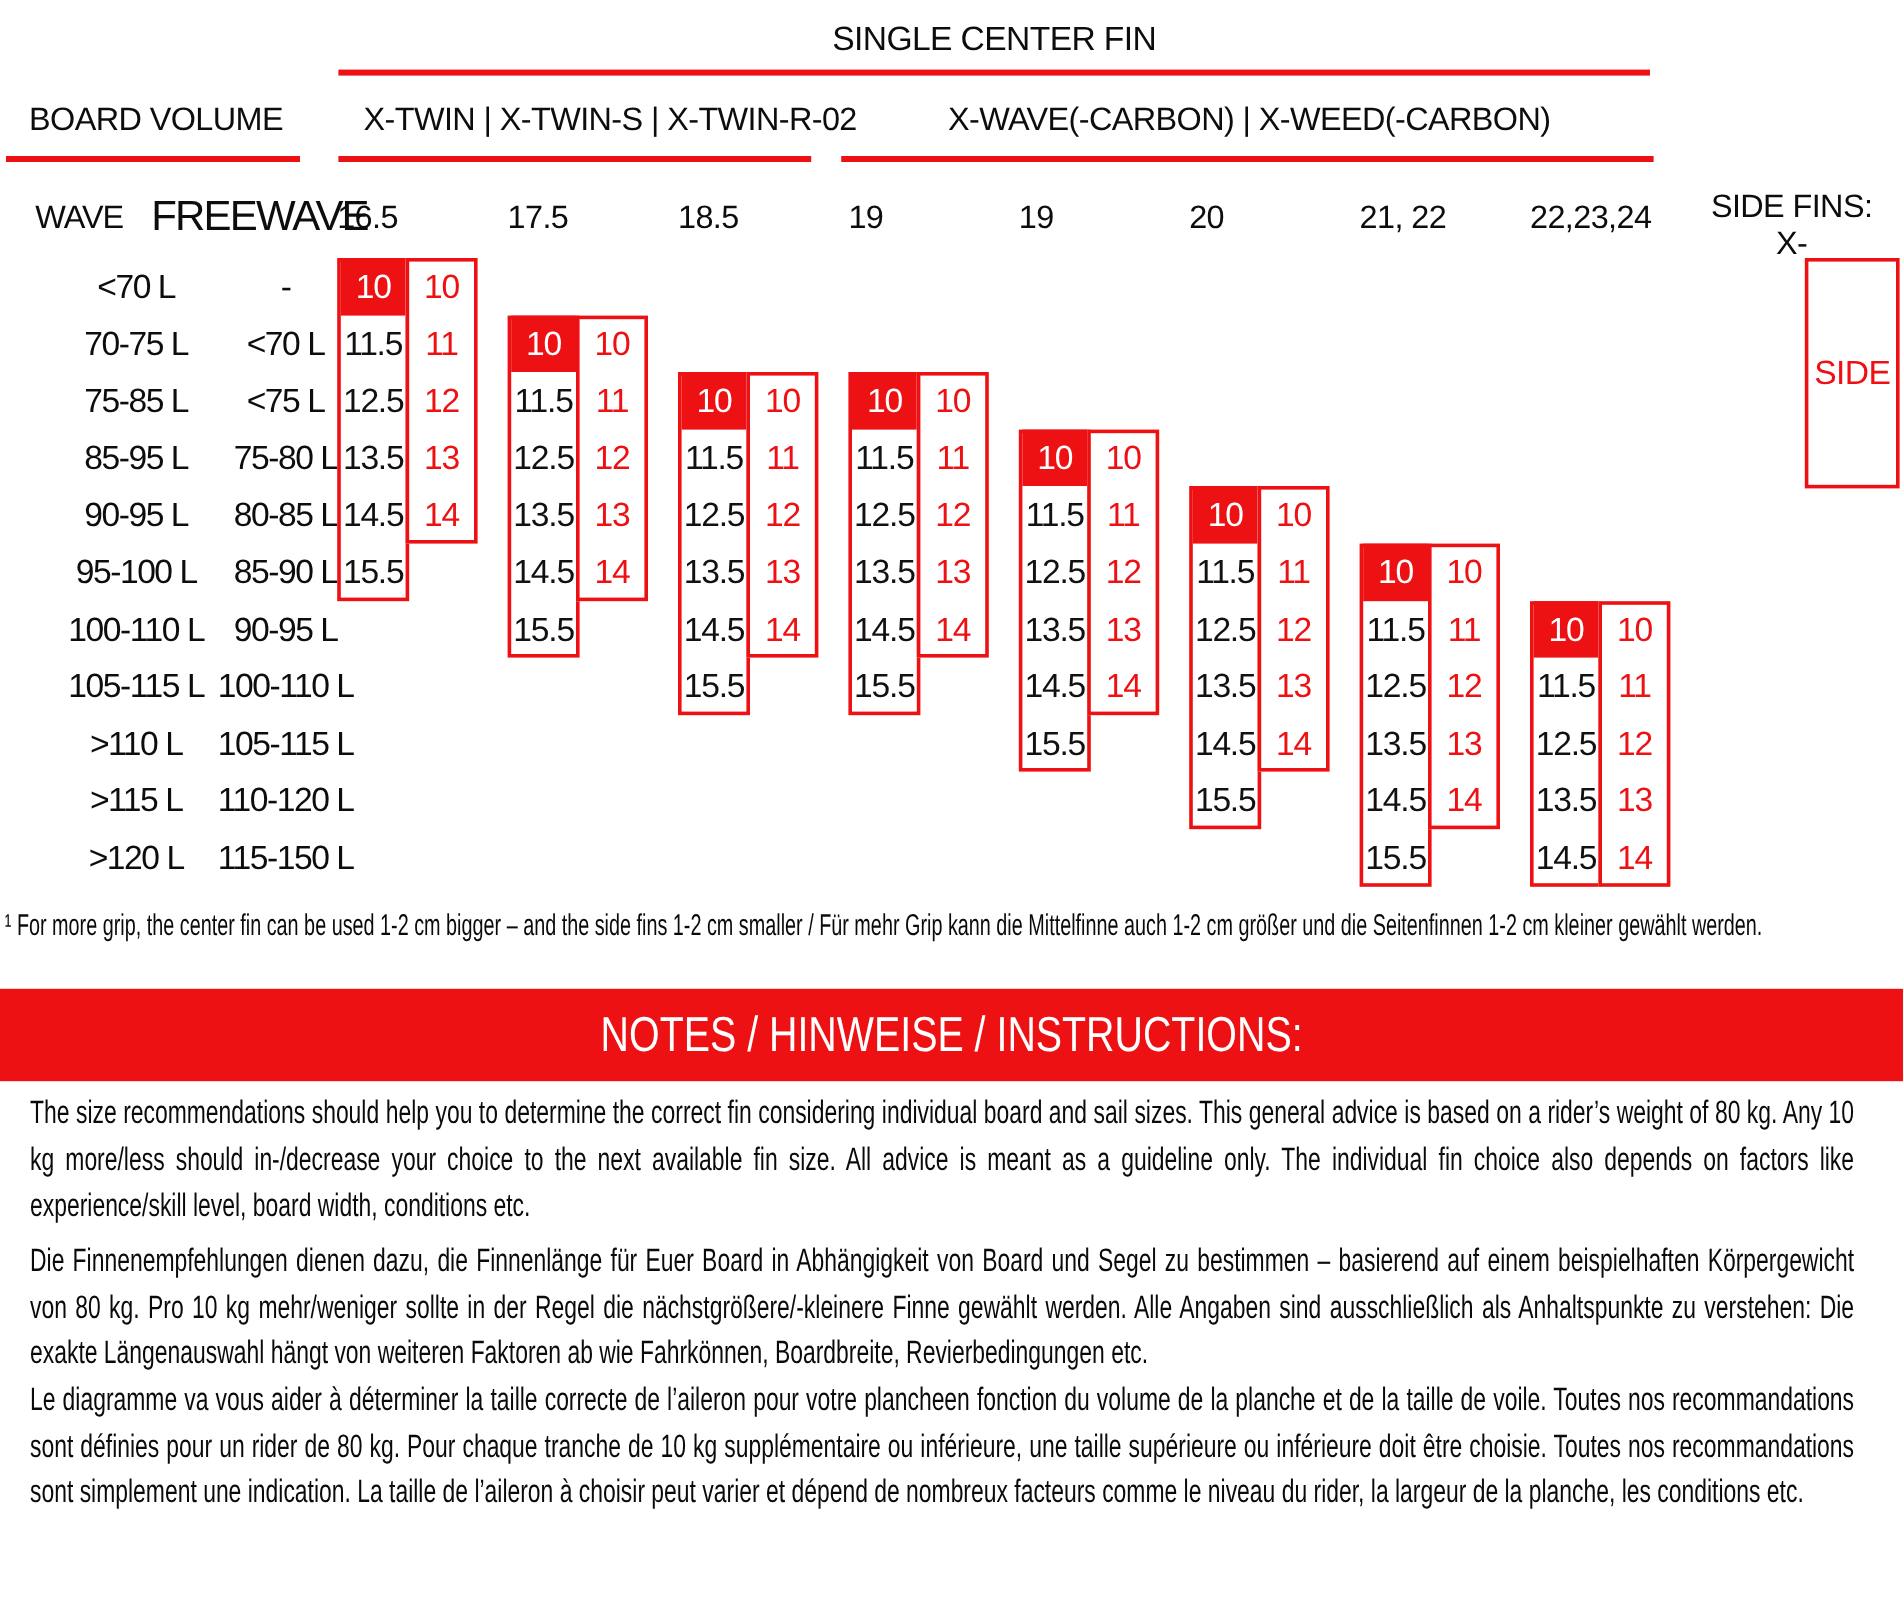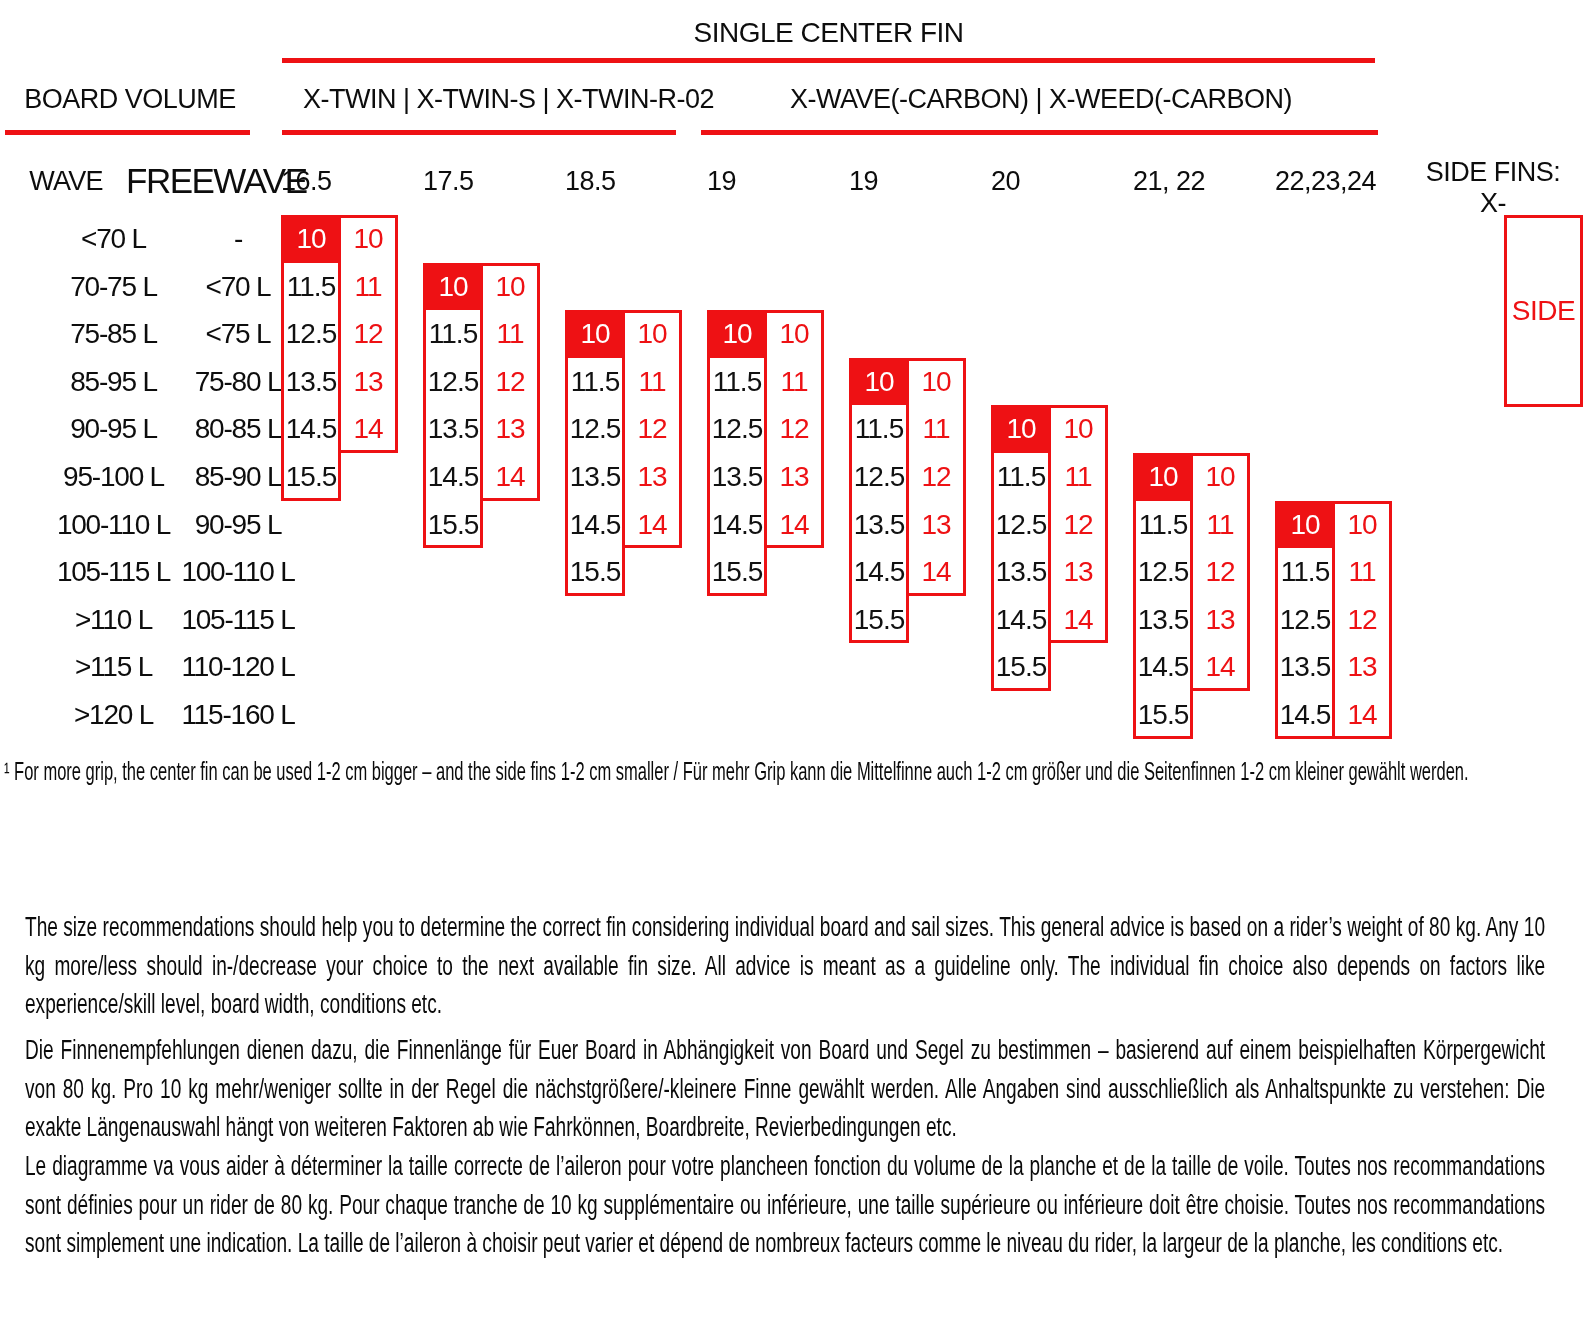--- a/index.html
+++ b/index.html
@@ -113,21 +113,21 @@
       <div class="rowlabel fwcol" style="top: 453px;">85-90 L</div>
       <div class="rowlabel wavecol" style="top: 500.6px;">100-110 L</div>
       <div class="rowlabel fwcol" style="top: 500.6px;">90-95 L</div>
       <div class="rowlabel wavecol" style="top: 548.2px;">105-115 L</div>
       <div class="rowlabel fwcol" style="top: 548.2px;">100-110 L</div>
       <div class="rowlabel wavecol" style="top: 595.8px;">&gt;110 L</div>
       <div class="rowlabel fwcol" style="top: 595.8px;">105-115 L</div>
       <div class="rowlabel wavecol" style="top: 643.4px;">&gt;115 L</div>
       <div class="rowlabel fwcol" style="top: 643.4px;">110-120 L</div>
       <div class="rowlabel wavecol" style="top: 691px;">&gt;120 L</div>
-      <div class="rowlabel fwcol" style="top: 691px;">115-160 L</div>
+      <div class="rowlabel fwcol" style="top: 691px;">115-150 L</div>
       <div class="sail-label" style="left: 281px; width: 117px;">16.5</div>
       <div class="finbox" style="left: 281px; top: 215px; width: 60px; height: 285.6px;">
         <div class="fincell hdrcell" style="top: -3px;">10</div>
         <div class="fincell" style="top: 44.6px;">11.5</div>
         <div class="fincell" style="top: 92.2px;">12.5</div>
         <div class="fincell" style="top: 139.8px;">13.5</div>
         <div class="fincell" style="top: 187.4px;">14.5</div>
         <div class="fincell" style="top: 235px;">15.5</div>
       </div>
       <div class="finbox" style="left: 338px; top: 215px; width: 60px; height: 238px;">
@@ -245,18 +245,21 @@
         <div class="fincell sidecell" style="top: -3px;">10</div>
         <div class="fincell sidecell" style="top: 44.6px;">11</div>
         <div class="fincell sidecell" style="top: 92.2px;">12</div>
         <div class="fincell sidecell" style="top: 139.8px;">13</div>
         <div class="fincell sidecell" style="top: 187.4px;">14</div>
       </div>
     </div>
 
   <div class="footnote">¹ For more grip, the center fin can be used 1-2 cm bigger – and the side fins 1-2 cm smaller / Für mehr Grip kann die Mittelfinne auch 1-2 cm größer und die Seitenfinnen 1-2 cm kleiner gewählt werden.</div>
 
+  <div class="banner">
+    <div class="banner-text">NOTES / HINWEISE / INSTRUCTIONS:</div>
+  </div>
 
   <div class="para p-en">The size recommendations should help you to determine the correct fin considering individual board and sail sizes. This general advice is based on a rider’s weight of 80 kg. Any 10 kg more/less should in-/decrease your choice to the next available fin size. All advice is meant as a guideline only. The individual fin choice also depends on factors like experience/skill level, board width, conditions etc.</div>
   <div class="para p-de">Die Finnenempfehlungen dienen dazu, die Finnenlänge für Euer Board in Abhängigkeit von Board und Segel zu bestimmen – basierend auf einem beispielhaften Körpergewicht von 80 kg. Pro 10 kg mehr/weniger sollte in der Regel die nächstgrößere/-kleinere Finne gewählt werden. Alle Angaben sind ausschließlich als Anhaltspunkte zu verstehen: Die exakte Längenauswahl hängt von weiteren Faktoren ab wie Fahrkönnen, Boardbreite, Revierbedingungen etc.</div>
   <div class="para p-fr">Le diagramme va vous aider à déterminer la taille correcte de l’aileron pour votre plancheen fonction du volume de la planche et de la taille de voile. Toutes nos recommandations sont définies pour un rider de 80 kg. Pour chaque tranche de 10 kg supplémentaire ou inférieure, une taille supérieure ou inférieure doit être choisie. Toutes nos recommandations sont simplement une indication. La taille de l’aileron à choisir peut varier et dépend de nombreux facteurs comme le niveau du rider, la largeur de la planche, les conditions etc.</div>
 
 </div>
 
 </body></html>

